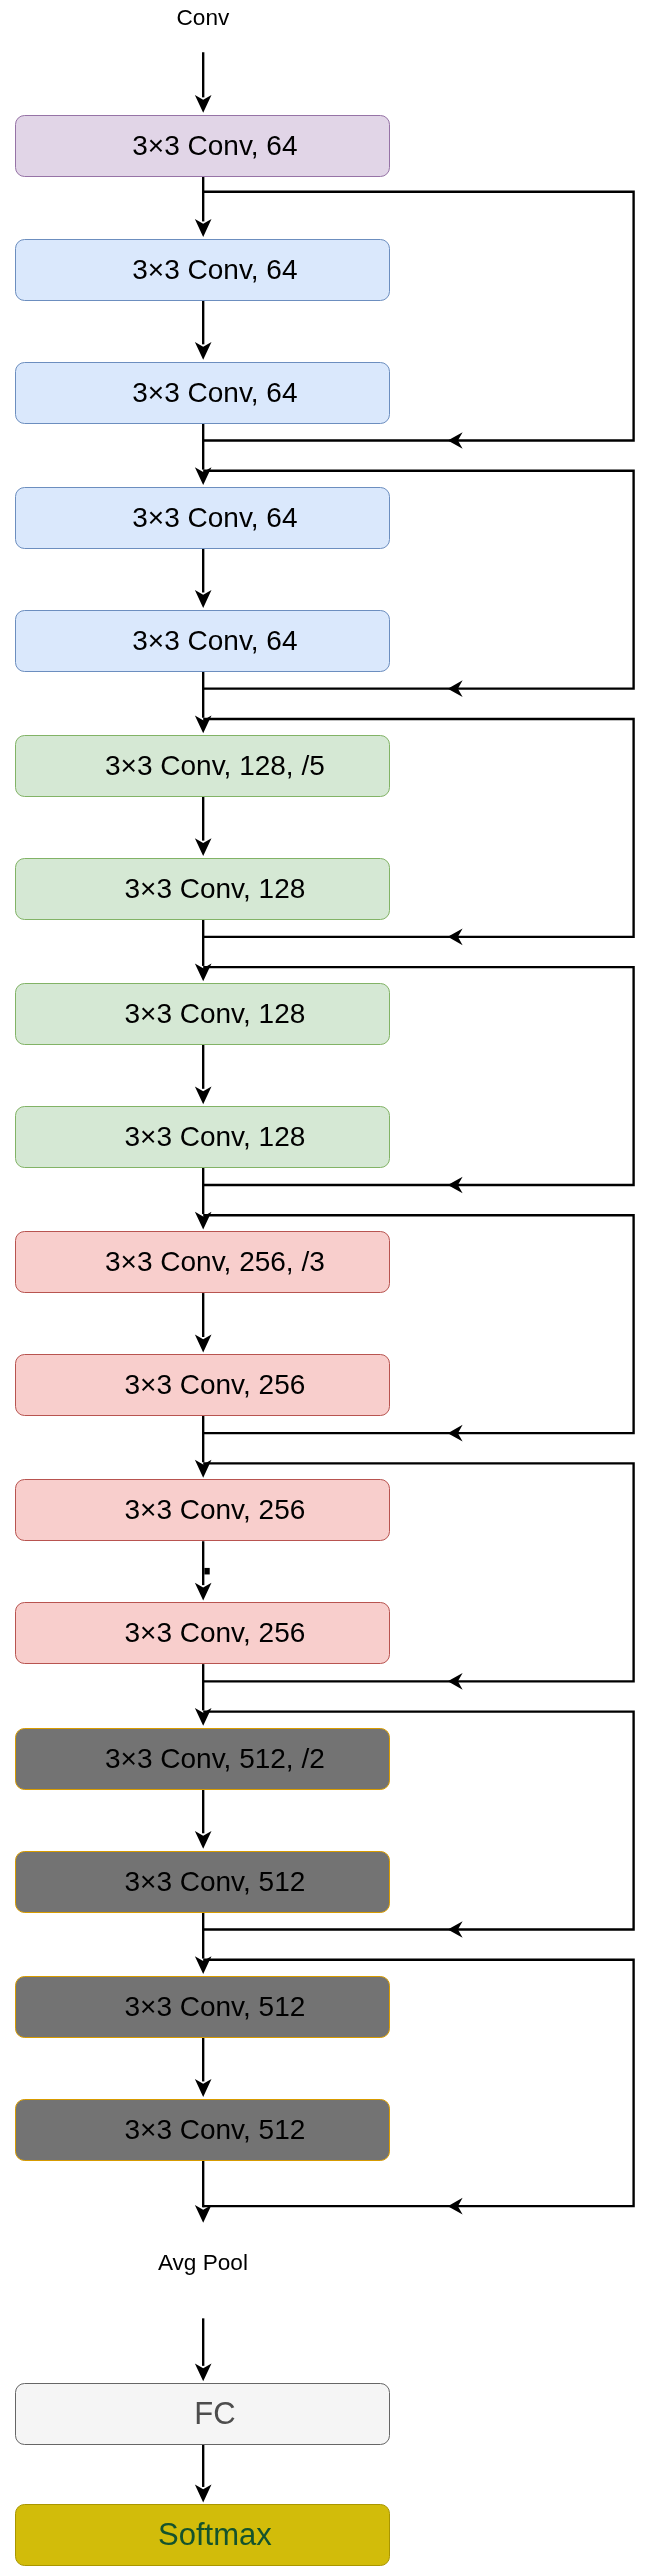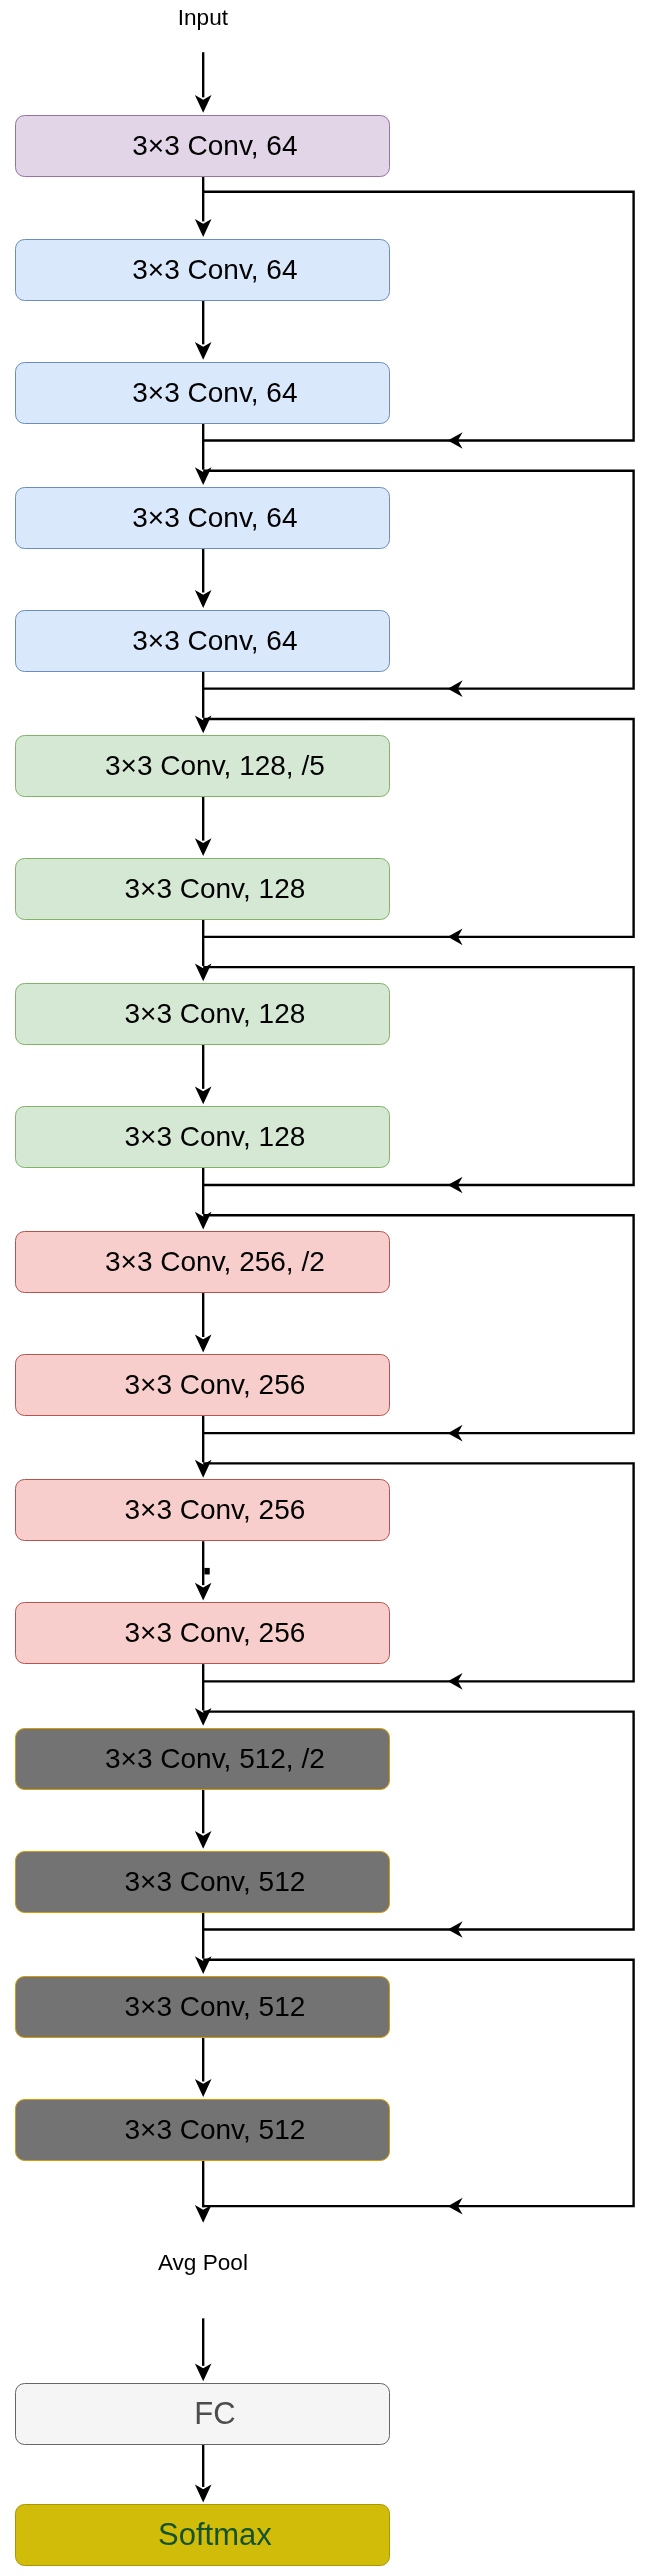--- a/index.html
+++ b/index.html
@@ -144,33 +144,33 @@
     <g>
       <path class="w" d="M342 3905 V3985"></path>
       <path class="h" d="M328 3981 L342 4011 L356 3981 L342 3989 Z"></path>
     </g>
     <g>
       <path class="w" d="M342 4118 V4189"></path>
       <path class="h" d="M328 4185 L342 4215 L356 4185 L342 4193 Z"></path>
     </g>
   </svg>
 
-  <div class="lbl" style="top:4.7px;">Input</div>
+  <div class="lbl" style="top:4.7px;">Conv</div>
   <div class="lbl" style="top:2250px;">Avg Pool</div>
 
   <div class="node purple" style="top:115px;">3×3 Conv, 64</div>
   <div class="node blue" style="top:239px;">3×3 Conv, 64</div>
   <div class="node blue" style="top:362px;">3×3 Conv, 64</div>
   <div class="node blue" style="top:487px;">3×3 Conv, 64</div>
   <div class="node blue" style="top:610px;">3×3 Conv, 64</div>
   <div class="node green" style="top:735px;">3×3 Conv, 128, /5</div>
   <div class="node green" style="top:858px;">3×3 Conv, 128</div>
   <div class="node green" style="top:983px;">3×3 Conv, 128</div>
   <div class="node green" style="top:1106px;">3×3 Conv, 128</div>
-  <div class="node red" style="top:1231px;">3×3 Conv, 256, /2</div>
+  <div class="node red" style="top:1231px;">3×3 Conv, 256, /3</div>
   <div class="node red" style="top:1354px;">3×3 Conv, 256</div>
   <div class="node red" style="top:1479px;">3×3 Conv, 256</div>
   <div class="node red" style="top:1602px;">3×3 Conv, 256</div>
   <div class="node orange" style="top:1728px;">3×3 Conv, 512, /2</div>
   <div class="node orange" style="top:1851px;">3×3 Conv, 512</div>
   <div class="node orange" style="top:1976px;">3×3 Conv, 512</div>
   <div class="node orange" style="top:2099px;">3×3 Conv, 512</div>
   <div class="node gray" style="top:2383px;">FC</div>
   <div class="node gold" style="top:2504px;">Softmax</div>
 

